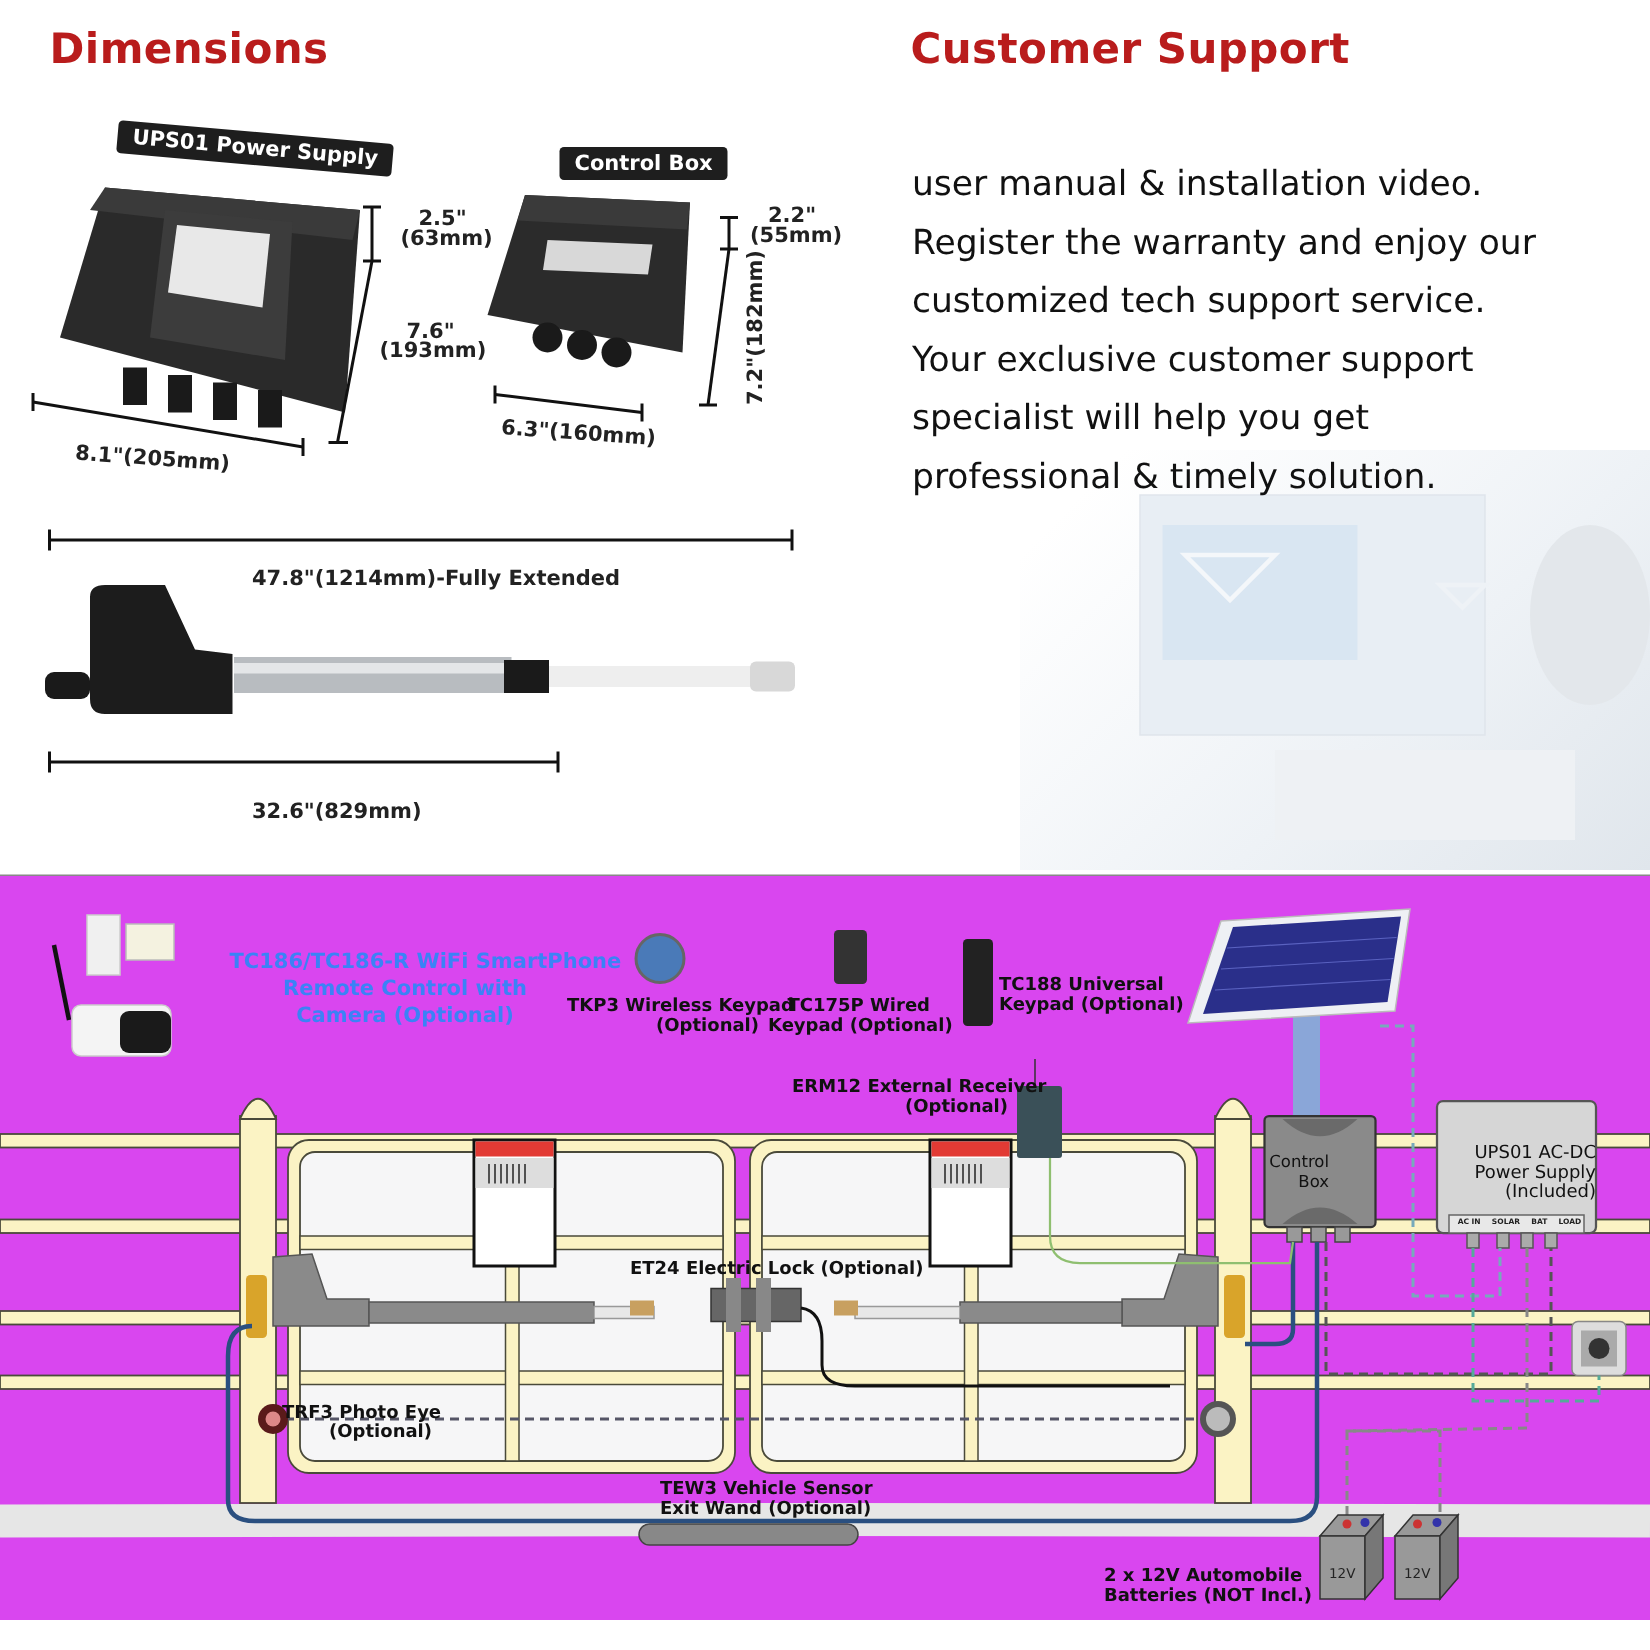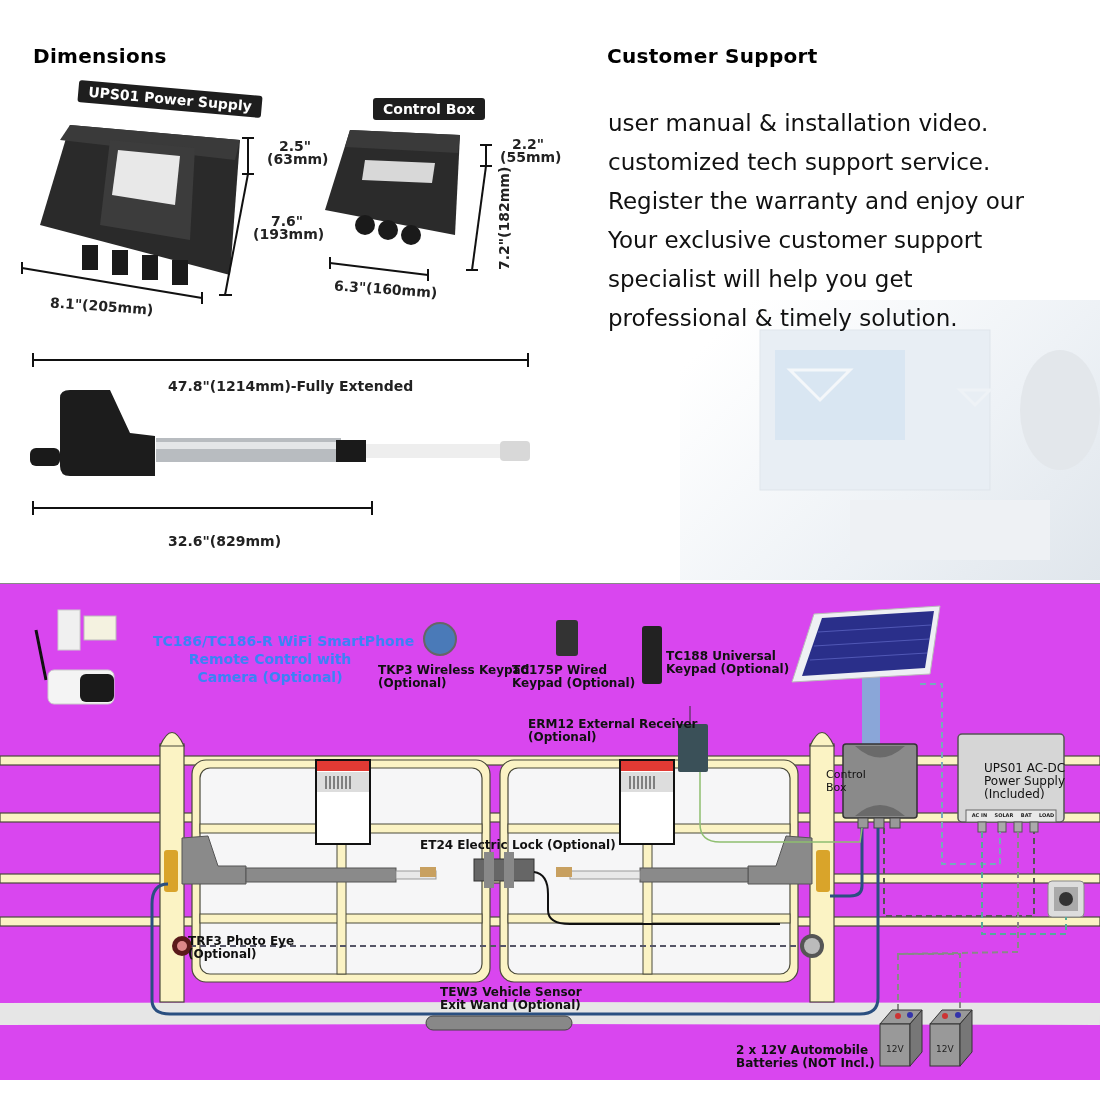--- a/index.html
+++ b/index.html
@@ -1,28 +1,28 @@
 <!DOCTYPE html>
 <html><head>
 <meta charset="utf-8">
 <style>
   html, body { margin: 0; padding: 0; }
   body {
     width: 1100px; height: 1100px; background: #ffffff; position: relative; overflow: hidden;
     font-family: "DejaVu Sans", sans-serif; color: #111;
   }
   .abs { position: absolute; }
-  .heading { color: #000000; font-size: 20px; font-weight: bold; letter-spacing: 0.3px; margin-top: 28px; }
+  .heading { color: #b91c1c; font-size: 28px; font-weight: bold; letter-spacing: 0.3px; }
   .dimtxt { font-size: 14px; font-weight: bold; color: #222; }
   .tag {
     background: #1e1e1e; color: #fff; font-weight: bold; font-size: 14px;
     padding: 3px 10px; border-radius: 3px; white-space: nowrap;
   }
   .support-text { font-size: 23px; line-height: 39px; color: #111; width: 470px; }
-  .lbl { font-size: 12px; font-weight: bold; color: #111; text-align: left; line-height: 13px; white-space: nowrap; }
+  .lbl { font-size: 12px; font-weight: bold; color: #111; text-align: right; line-height: 13px; white-space: nowrap; }
   .lbl-blue { color: #3b82f6; font-size: 14px; font-weight: bold; text-align: center; line-height: 18px; white-space: nowrap; }
   svg text { font-family: "DejaVu Sans", sans-serif; }
 </style>
 </head>
 <body>
 
 <div class="abs heading" style="left:33px; top:16px;">Dimensions</div>
 
 <div class="abs" style="left:30px; top:110px; width:210px; height:190px;">
   <svg width="210" height="190" viewBox="0 0 210 190">
@@ -112,22 +112,22 @@
     <rect x="95" y="50" width="130" height="90" fill="#d9e6f2"></rect>
     <polygon points="110,70 170,70 140,100" fill="none" stroke="#f4f7fa" stroke-width="3"></polygon>
     <polygon points="280,90 310,90 295,105" fill="none" stroke="#eef2f6" stroke-width="3"></polygon>
     <ellipse cx="380" cy="110" rx="40" ry="60" fill="#e3e7eb"></ellipse>
     <rect x="170" y="200" width="200" height="60" fill="#eef1f4"></rect>
   </svg>
 </div>
 <div class="abs heading" style="left:607px; top:16px;">Customer  Support</div>
 <div class="abs support-text" style="left:608px; top:104px;">
   <div>user manual &amp; installation video.</div>
+  <div>Register the warranty and enjoy our</div>
   <div>customized tech support service.</div>
-  <div>Register the warranty and enjoy our</div>
   <div>Your exclusive customer support</div>
   <div>specialist will help you get</div>
   <div>professional &amp; timely solution.</div>
 </div>
 
 <div class="abs" style="left:0; top:583px; width:1100px; height:1px; background:#888;"></div>
 
 <div class="abs" style="left:0; top:584px; width:1100px; height:496px; background:#d946ef;">
   <svg width="1100" height="496" viewBox="0 0 1100 496">
 
@@ -323,21 +323,21 @@
   <div>Keypad (Optional)</div>
 </div>
 <div class="abs lbl" style="left:528px; top:718px; width:144px;">
   <div>ERM12 External Receiver</div>
   <div>(Optional)</div>
 </div>
 <div class="abs lbl" style="left:826px; top:768px; width:60px; font-weight:normal; font-size:11px; color:#111;">
   <div>Control</div>
   <div>Box</div>
 </div>
-<div class="abs lbl" style="left:960px; top:762px; width:104px; font-weight:normal;margin-left:24px;">
+<div class="abs lbl" style="left:960px; top:762px; width:104px; font-weight:normal;">
   <div>UPS01 AC-DC</div>
   <div>Power Supply</div>
   <div>(Included)</div>
 </div>
 <div class="abs" style="left:968px; top:812px; width:90px; display:flex; justify-content:space-around; font-size:5px; font-weight:bold; color:#222;">
   <span>AC IN</span>
   <span>SOLAR</span>
   <span>BAT</span>
   <span>LOAD</span>
 </div>

